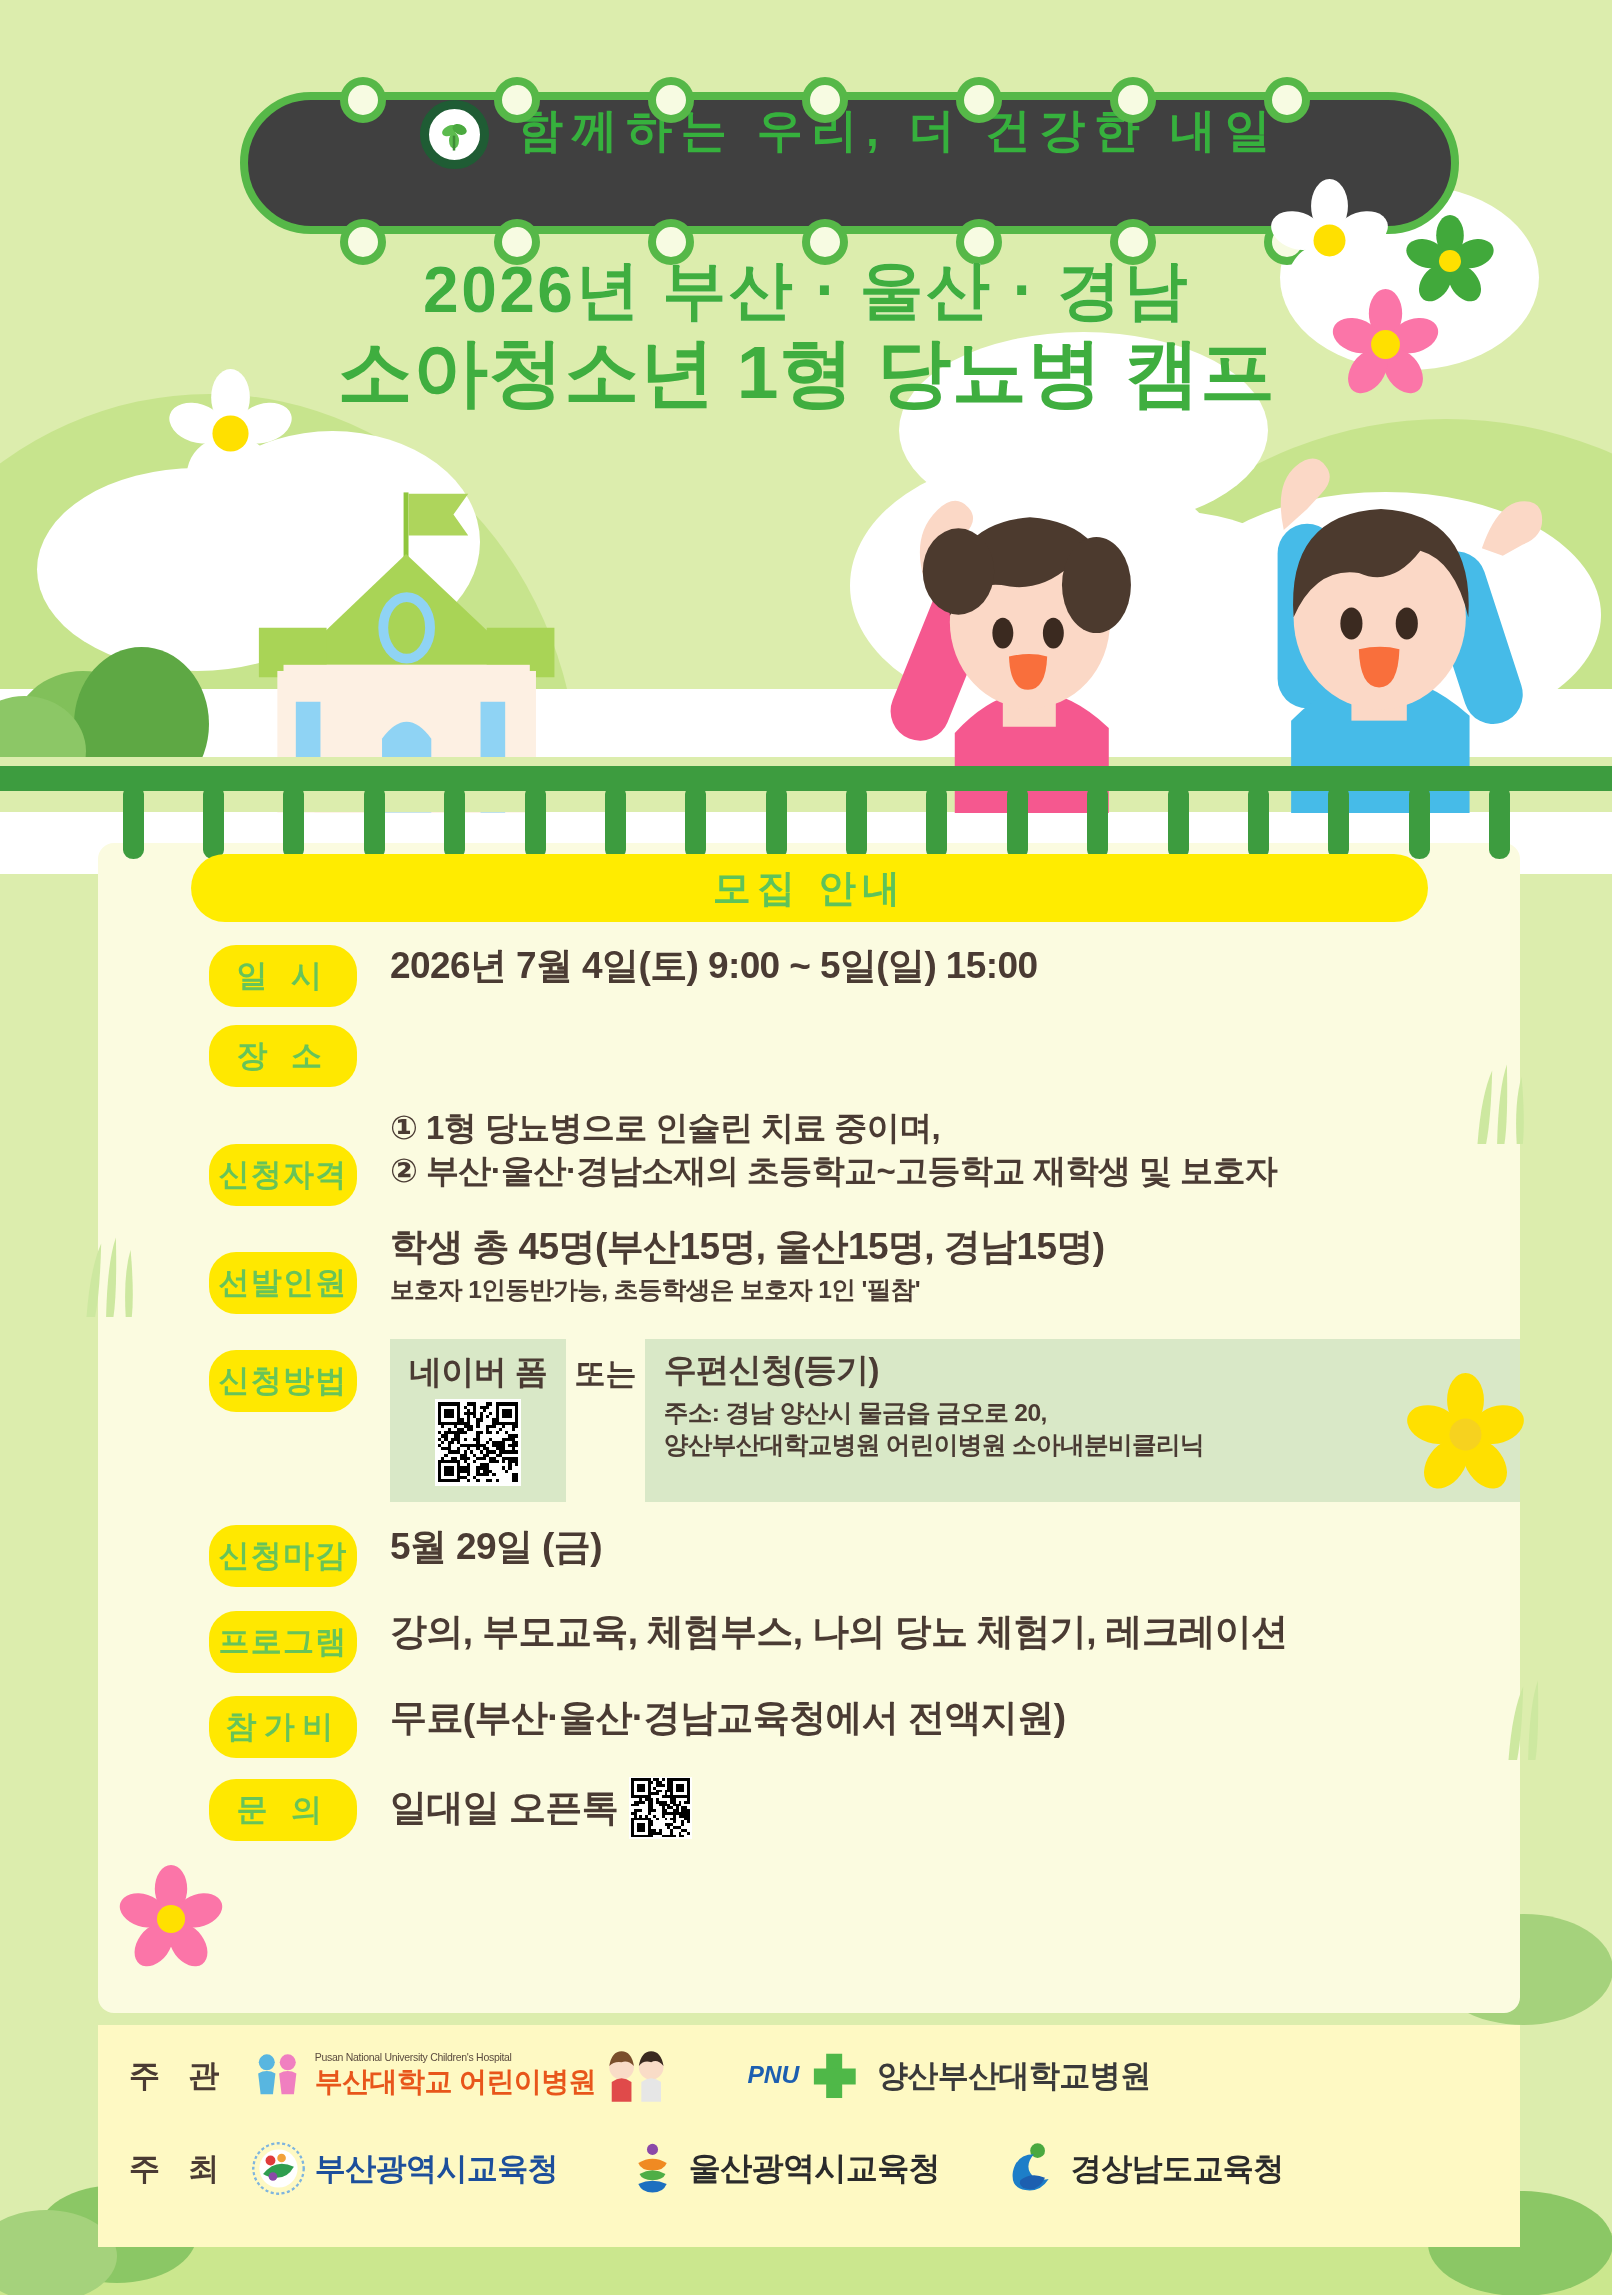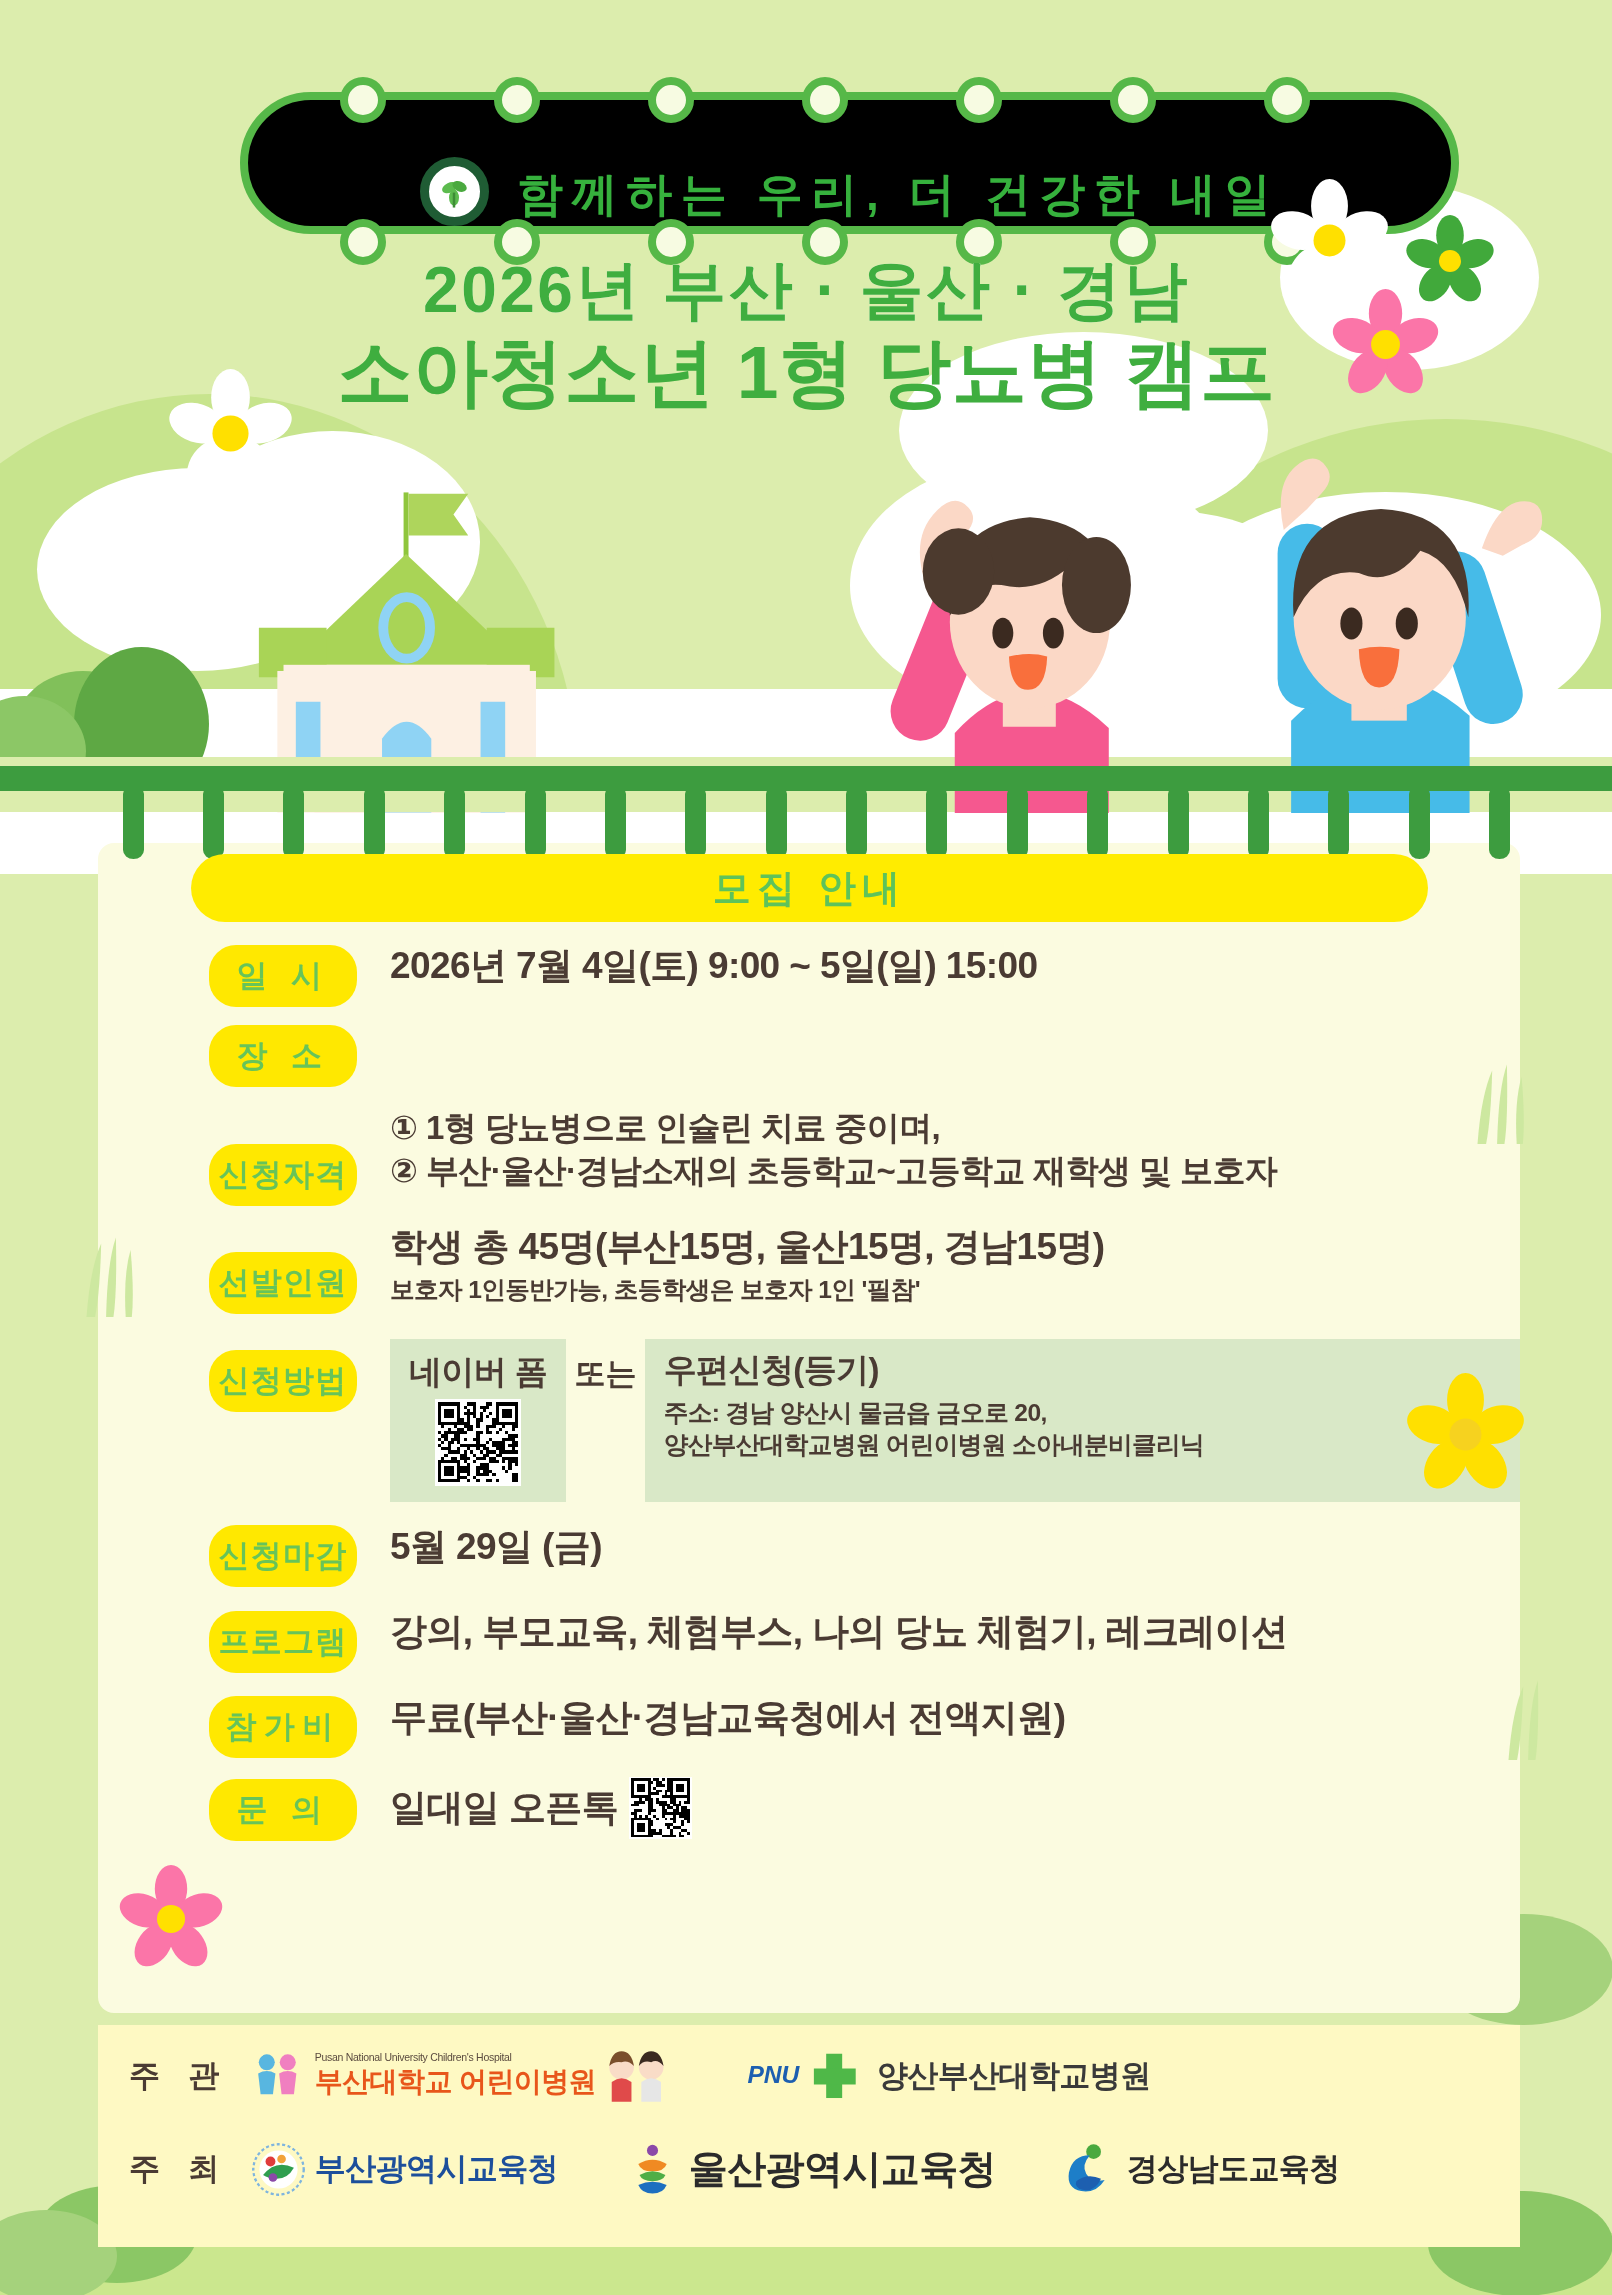--- a/index.html
+++ b/index.html
@@ -11,22 +11,22 @@
   }
   .poster{position:relative;width:1613px;height:2295px;background:#dcedad;overflow:hidden;}
 
   
   .cloud{position:absolute;background:#ffffff;border-radius:50%;}
   .hill{position:absolute;background:#c7e48d;border-radius:50% 50% 0 0 / 100% 100% 0 0;}
   .bg-white-band{position:absolute;left:0;right:0;background:#ffffff;}
 
   
   .banner-wrap{position:absolute;left:240px;top:92px;width:1219px;height:142px;}
-  .banner{position:absolute;inset:0;background:#000000;border:8.6px solid #56b848;border-radius:71px;
-          display:flex;align-items:flex-end;justify-content:center;gap:28px;box-sizing:border-box;}
+  .banner{position:absolute;inset:0;background:#404040;border:8.6px solid #56b848;border-radius:71px;
+          display:flex;align-items:flex-start;justify-content:center;gap:28px;box-sizing:border-box;}
   .banner .scallop{position:absolute;width:46px;height:46px;border-radius:50%;background:#f7fbe2;
                    border:8.6px solid #56b848;box-sizing:border-box;}
   .banner-emblem{width:69px;height:69px;border-radius:50%;background:#ffffff;
         border:9.2px solid #1f5c34;box-sizing:border-box;display:flex;align-items:center;justify-content:center;
         flex:0 0 auto;position:relative;overflow:hidden;}
   .banner-text{font-size:46px;font-weight:bold;color:#36b13d;letter-spacing:8.6px;white-space:nowrap;}
 
   
   .title-block{position:absolute;left:0;right:0;top:255px;text-align:center;z-index:6;}
   .title-1{font-size:64px;font-weight:bold;color:#3fae3f;letter-spacing:2.5px;line-height:1.12;
@@ -1520,21 +1520,21 @@
         <div class="lg" style="color:#1d4f9b;font-size:31px;">부산광역시교육청</div>
       </div>
 
       <div class="f-item" style="margin-left:31px;">
         <svg class="mark" width="43" height="53" viewBox="0 0 70 86">
           <circle cx="35" cy="12" r="9" fill="#8b49a8"></circle>
           <path d="M12 34 q23 -14 46 0 q-4 12 -23 12 q-19 0 -23 -12 Z" fill="#f08a22"></path>
           <path d="M14 52 q21 -12 42 0 q-4 10 -21 10 q-17 0 -21 -10 Z" fill="#4fae46"></path>
           <path d="M12 68 q23 -10 46 0 q-6 14 -23 14 q-17 0 -23 -14 Z" fill="#1d6fc0"></path>
         </svg>
-        <div class="lg" style="color:#2b2b2b;font-size:39px;">울산광역시교육청</div>
+        <div class="lg" style="color:#2b2b2b;font-size:32px;">울산광역시교육청</div>
       </div>
 
       <div class="f-item" style="margin-left:31px;">
         <svg class="mark" width="53" height="53" viewBox="0 0 86 86">
           <circle cx="48" cy="14" r="12" fill="#4aa93f"></circle>
           <path d="M8 48 q6 -28 34 -28 q-14 16 -6 30 q8 14 30 10 q-14 22 -38 18 q-24 -4 -20 -30 Z" fill="#1d7ec8"></path>
           <path d="M20 62 q18 -14 40 -4 q-10 22 -30 18 q-14 -4 -10 -14 Z" fill="#1d5fb0"></path>
         </svg>
         <div class="lg" style="color:#2b2b2b;font-size:31px;">경상남도교육청</div>
       </div>

